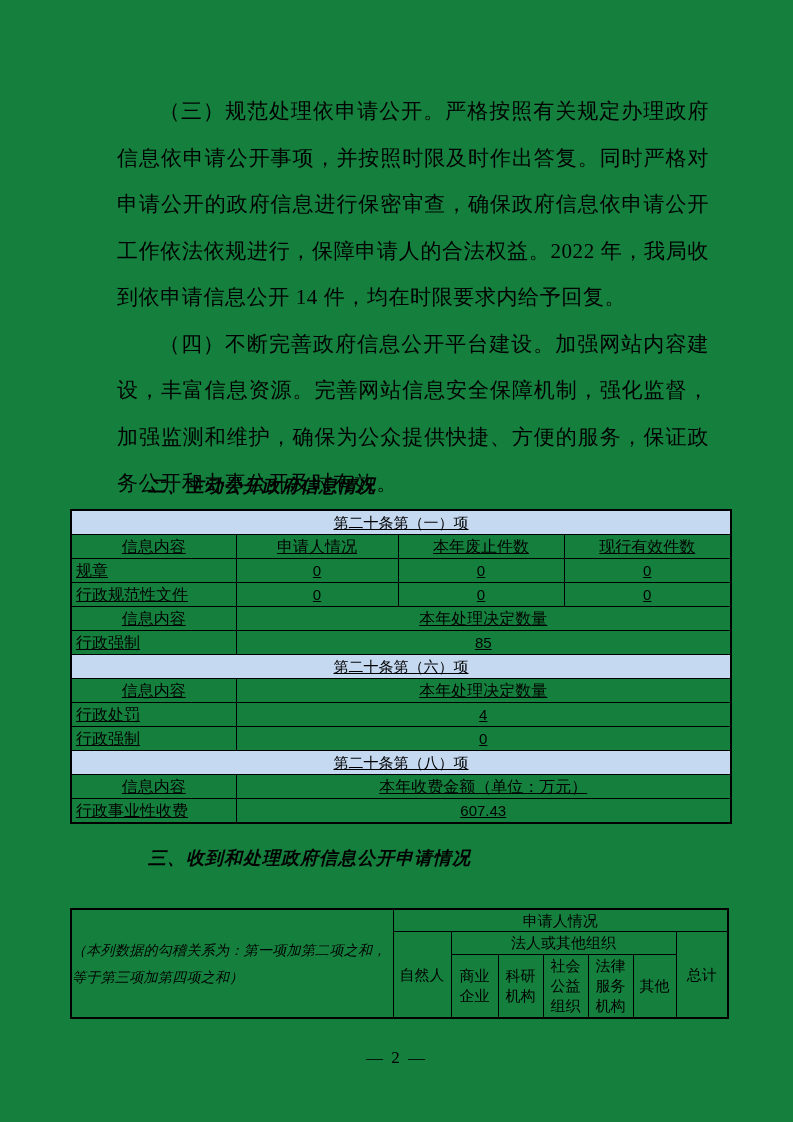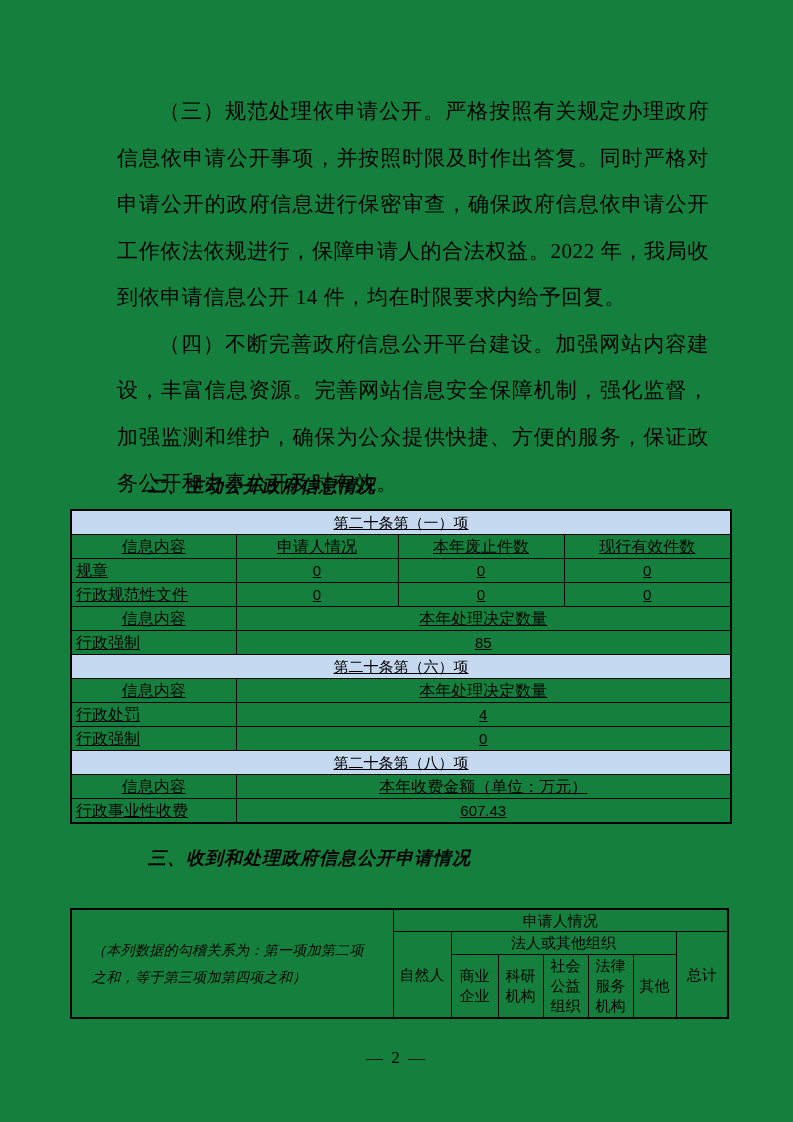--- a/index.html
+++ b/index.html
@@ -31,21 +31,21 @@
   .t1 .band td{background:#c5d9f1;font-size:15px;}
   .t1 td.label{text-align:left;}
   .t1 td.num{font-family:"Liberation Sans","DejaVu Sans",sans-serif;font-size:15px;}
   .t2{
     position:absolute;left:70px;top:908px;width:657px;
     font-size:15px;border:2px solid #000;
   }
   .t2 td{border:1px solid #000;text-align:center;padding:0 2px;word-break:break-all;line-height:20px;}
   .t2 td.note-cell{
     text-align:left;font-style:italic;font-size:14px;line-height:27px;
-    padding:4px 20px;letter-spacing:0.3px;margin-left:36px;
+    padding:4px 0;letter-spacing:0.3px;margin-left:36px;
   }
   .t2 tr.r1 td{height:21px;}
   .t2 tr.r2 td{height:22px;}
   .t2 tr.r3 td{height:62px;}
   
   .footer{
     position:absolute;left:0;top:1048px;width:100%;text-align:center;
     font-size:17px;letter-spacing:2px;
   }
 </style>

